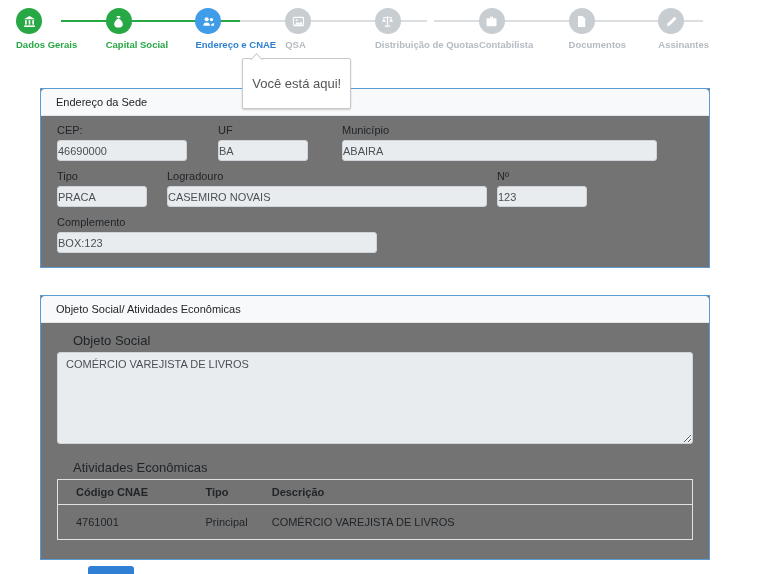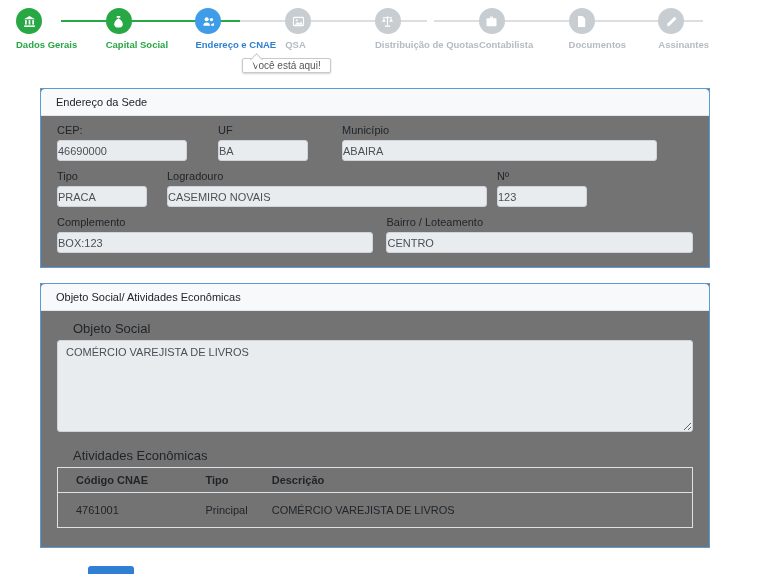--- a/index.html
+++ b/index.html
@@ -19,31 +19,31 @@
             justify-content:center; position:relative; z-index:1; }
   .step.done .circle   { background:var(--green,#28a745); }
   .step.active .circle { background:var(--active_blue,#3f9ce8); }
   .step.todo .circle   { background:var(--inactive_gray,#c8cdd2); }
   .slabel { margin-top:5px; font-size:9.5px; font-weight:700; white-space:nowrap; }
   .step.done .slabel   { color:var(--green,#28a745); }
   .step.active .slabel { color:var(--label_blue,#2e7fd0); }
   .step.todo .slabel   { color:var(--inactive_label,#b4bbc1); font-weight:600; }
 
   .tooltip { position:absolute; top:50px; left:calc(50% + 2px); background:#fff;
-             border:1px solid #c9c9c9; border-radius:2px; padding:1px 9px; font-size:10px;
+             border:1px solid #c9c9c9; border-radius:2px; padding:17px 9px; font-size:13px;
              color:#555; white-space:nowrap; box-shadow:0 1px 2px rgba(0,0,0,.18); z-index:2; }
   .tooltip::before { content:""; position:absolute; top:-4.5px; left:9px; width:8px; height:8px;
              background:#fff; border-left:1px solid #c9c9c9; border-top:1px solid #c9c9c9;
              transform:rotate(45deg); }
 
   
   .panel { position:absolute; left:40px; width:670px; box-sizing:border-box;
            border:1px solid var(--panel_border,#5b9bd5); border-radius:0; background:#737373; }
   #panel-address { top:88px;  height:180px; }
-  #panel-objeto  { top:283px; height:265px; }
+  #panel-objeto  { top:295px; height:265px; }
   .panel-header { background:#f8f9fa; border-bottom:1px solid #e3e6e9; padding:7px 15px;
                   font-size:11px; color:#212529; border-radius:4px 4px 0 0; }
   .panel-body { padding:8px 16px 0; }
 
   .frow { display:flex; margin-bottom:9px; }
   .fld { display:flex; flex-direction:column; }
   .fld label { font-size:11px; color:#212529; margin-bottom:4px; }
   .fld input { height:21px; background:var(--input_bg,#e9ecef); border:1px solid var(--input_border,#ced4da);
                border-radius:3px; font-size:11px; color:#495057; padding:0 0;
                font-family:inherit; box-sizing:border-box; }
@@ -190,24 +190,20 @@
         <div class="fld" style="width:90px; margin-left:10px;">
           <label>Nº</label>
           <input type="text" readonly="" value="123" style="">
         </div>
       </div>
 
       <div class="frow">
         <div class="fld" style="width:320px;">
           <label>Complemento</label>
           <input type="text" readonly="" value="BOX:123" style="">
-        </div>
-        <div class="fld" style="width:310px; margin-left:13px;">
-          <label>Bairro / Loteamento</label>
-          <input type="text" readonly="" value="CENTRO" style="">
         </div>
       </div>
 
     </div>
   </div>
 
   <div class="panel" id="panel-objeto">
     <div class="panel-header">Objeto Social/ Atividades Econômicas</div>
     <div class="panel-body">
 

